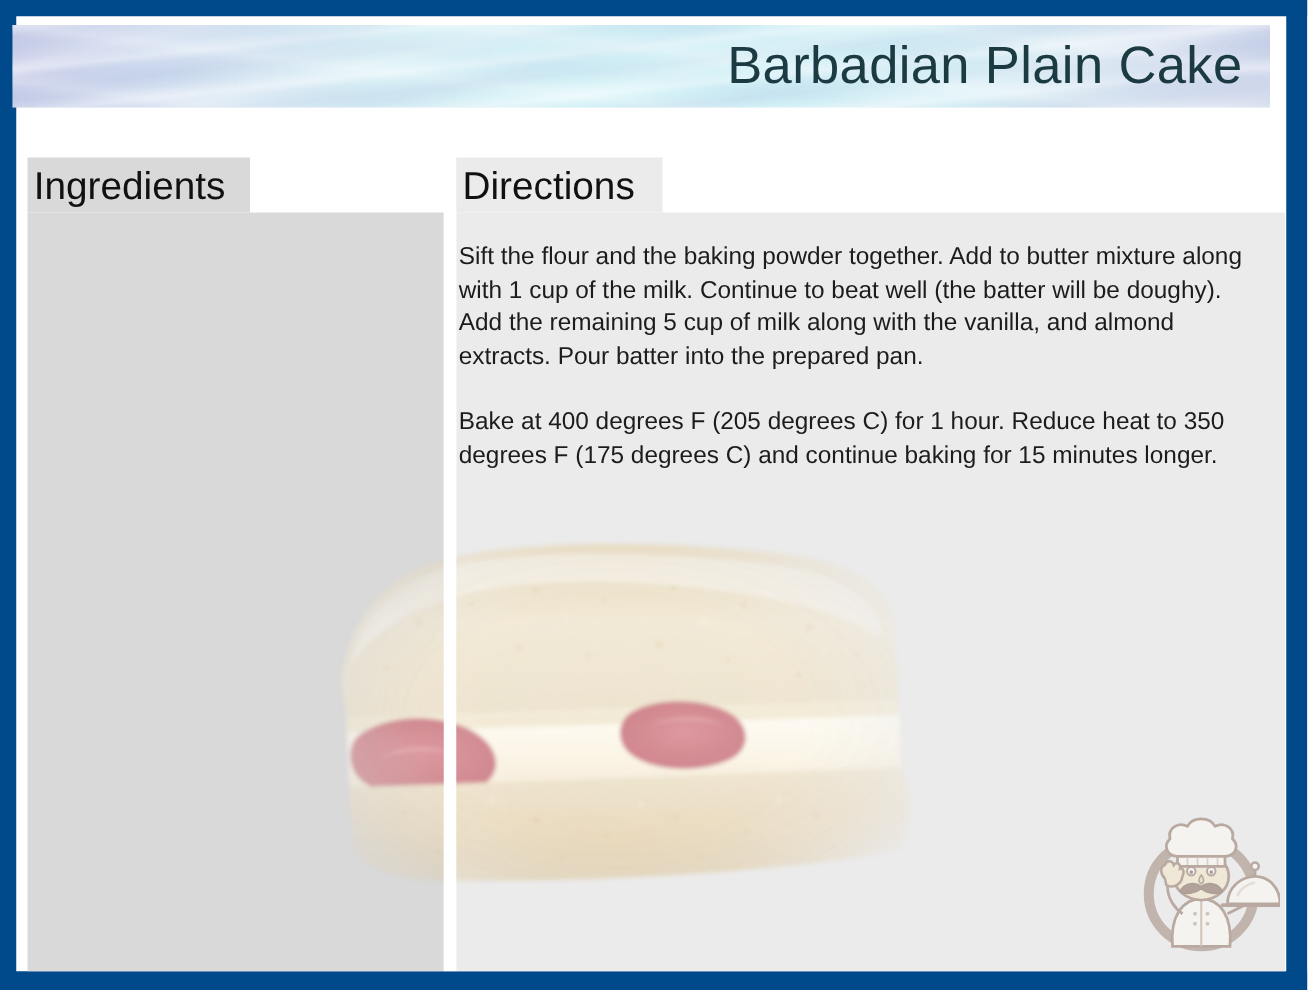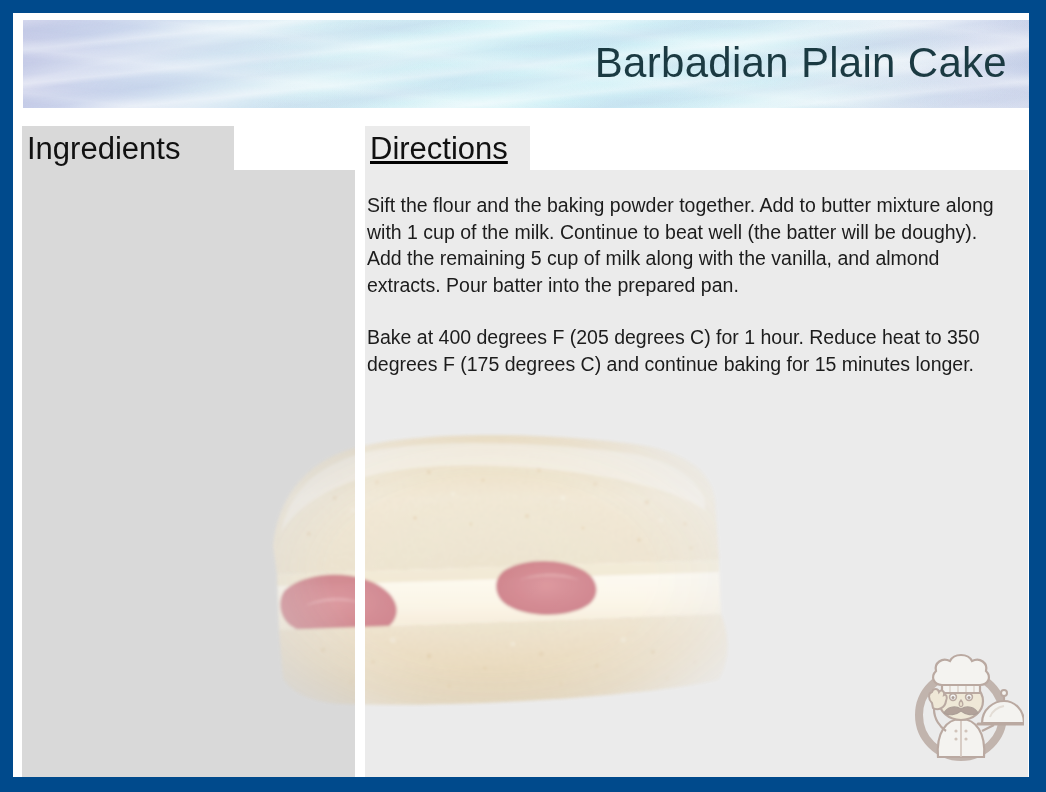--- a/index.html
+++ b/index.html
@@ -25,24 +25,24 @@
     background: #004A8C;
   }
   .frame-top    { left: 0;   top: 0;    width: 1046px; height: 13px; }
   .frame-bottom { left: 0;   bottom: 0; width: 1046px; height: 15px; }
   .frame-left   { left: 0;   top: 0;    width: 13px;   height: 792px; }
   .frame-right  { right: 0;  top: 0;    width: 17px;   height: 792px; }
 
   
   .banner {
     position: absolute;
-    left: 23px;
+    left: 10px;
     top: 20px;
     width: 1006px;
-    height: 88px;
+    height: 66px;
     overflow: hidden;
     background:
       linear-gradient(100deg,
         #c9cde8 0%,
         #cfd8ee 8%,
         #d7e6f3 18%,
         #d8f0f6 30%,
         #d4f2f7 45%,
         #d2f1f7 60%,
         #d6f0f6 74%,
@@ -121,33 +121,32 @@
   
   .tab {
     position: absolute;
     display: flex;
     align-items: center;
     box-sizing: border-box;
   }
   .tab-ingredients {
     left: 22px;
     top: 126px;
-    width: 212px;
+    width: 178px;
     height: 44px;
     background: #d9d9d9;
     padding-left: 5px;
   }
   .tab-directions {
     left: 365px;
     top: 126px;
     width: 165px;
     height: 44px;
     background: #ebebeb;
     padding-left: 5px;
-    text-decoration: underline;
   }
   .tab-label {
     font-size: 31px;
     font-weight: 400;
     color: #111111;
     line-height: 1;
     white-space: nowrap;
   }
 
   

